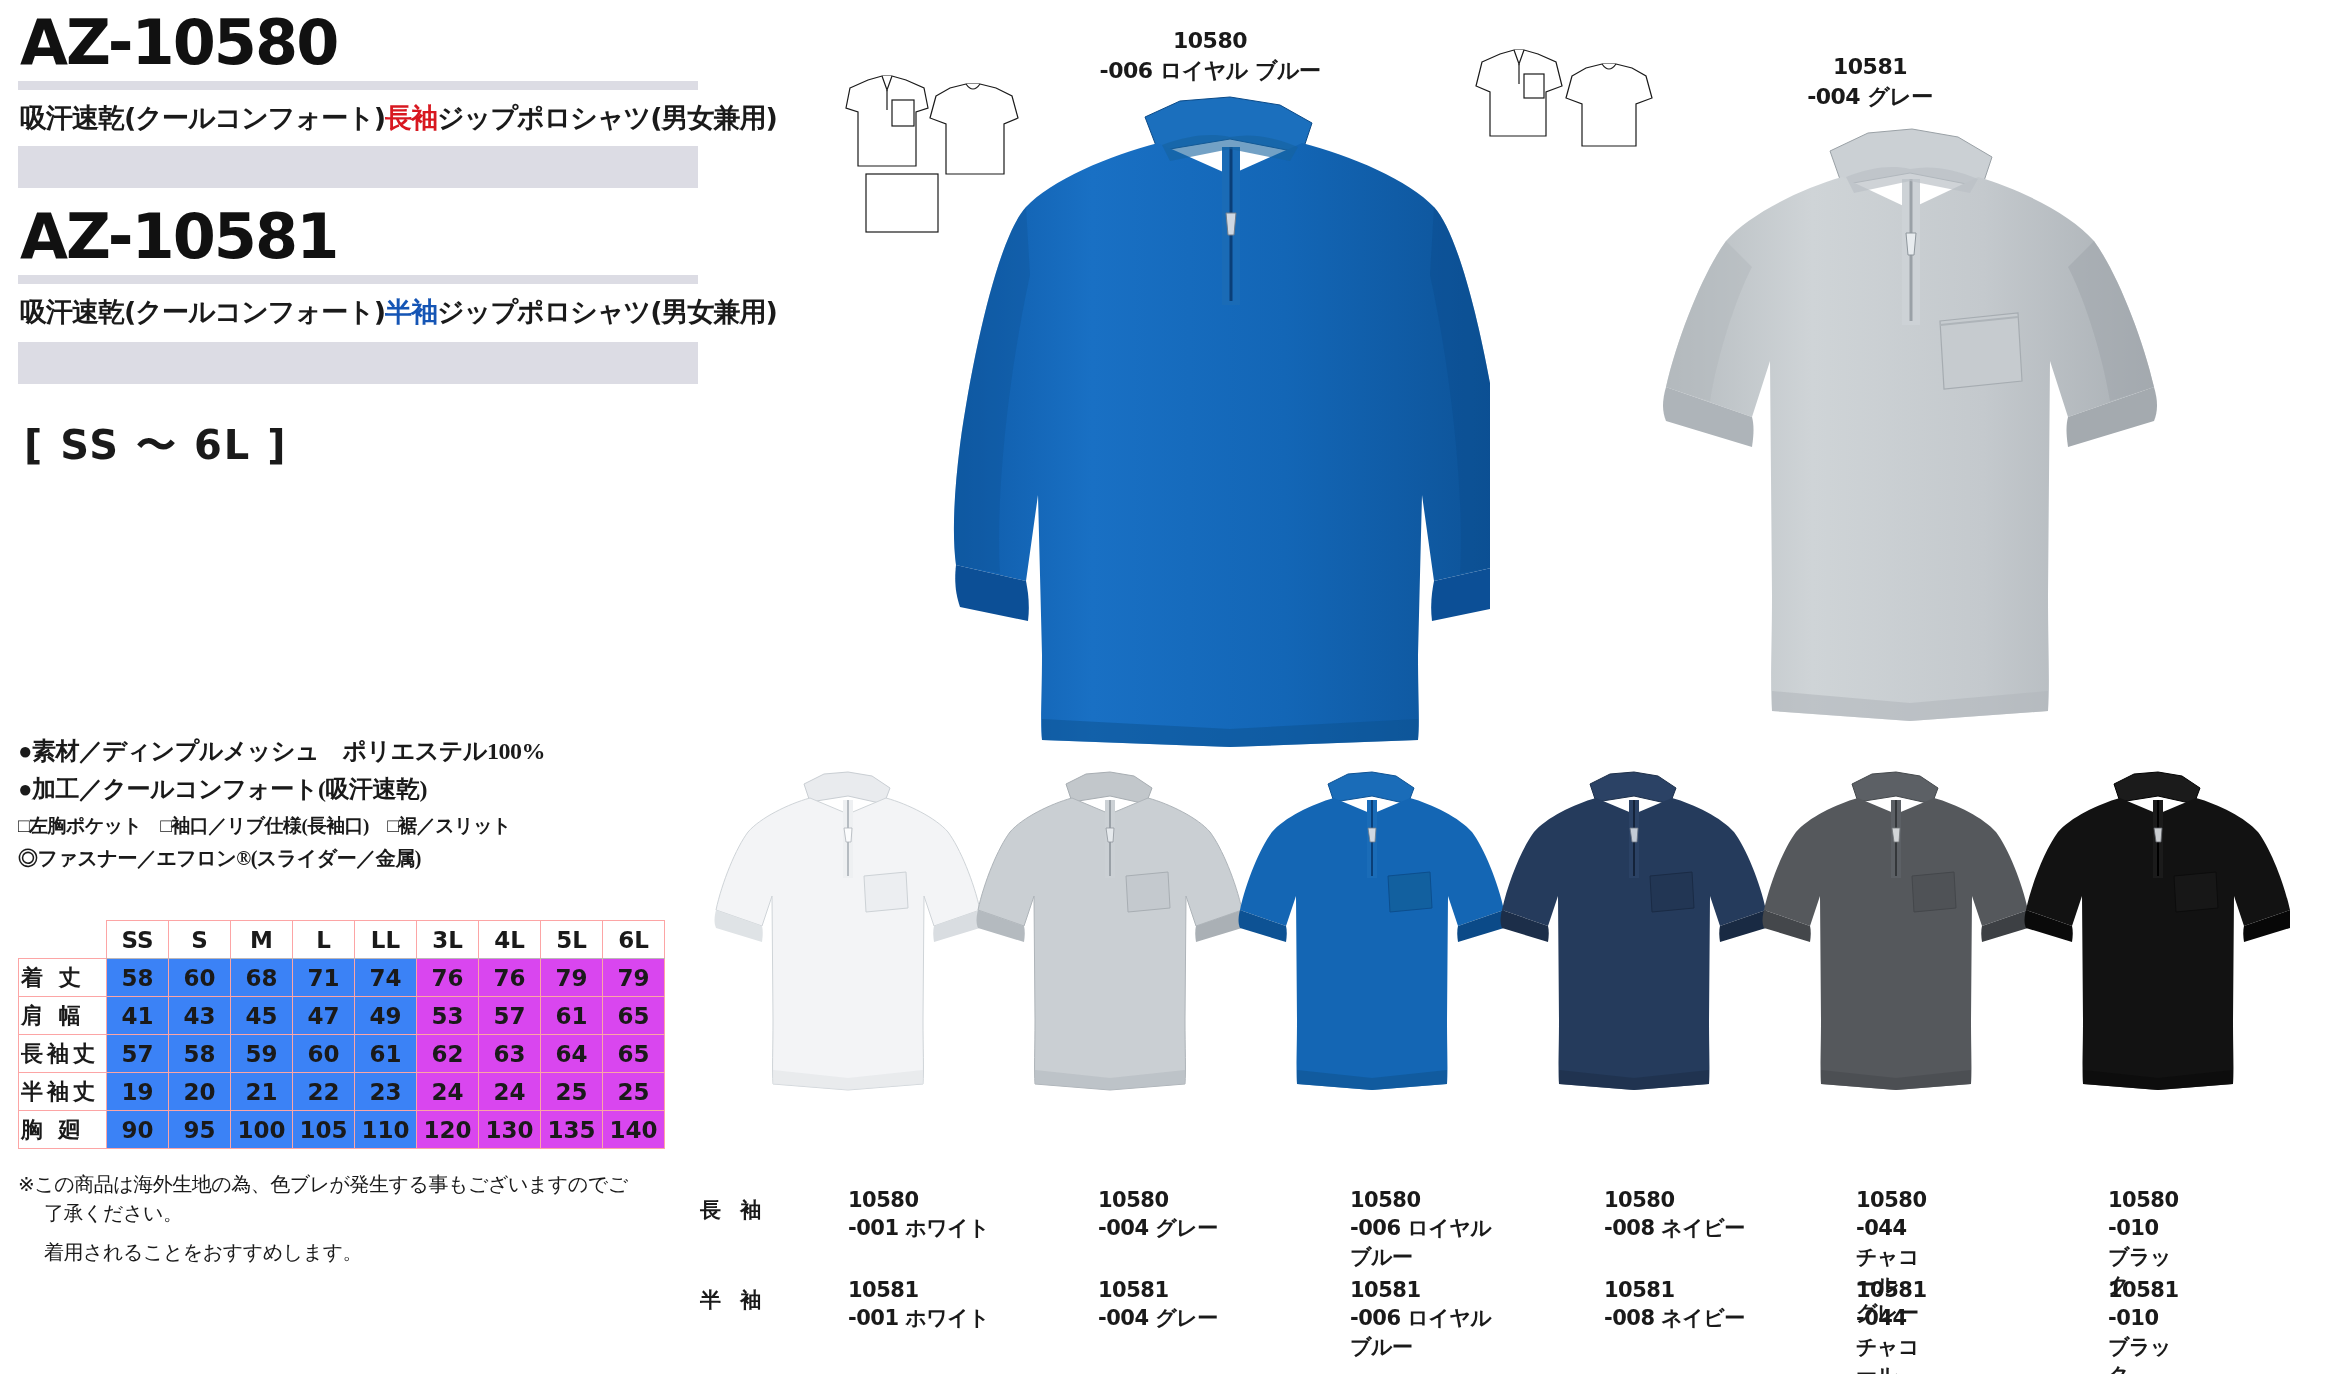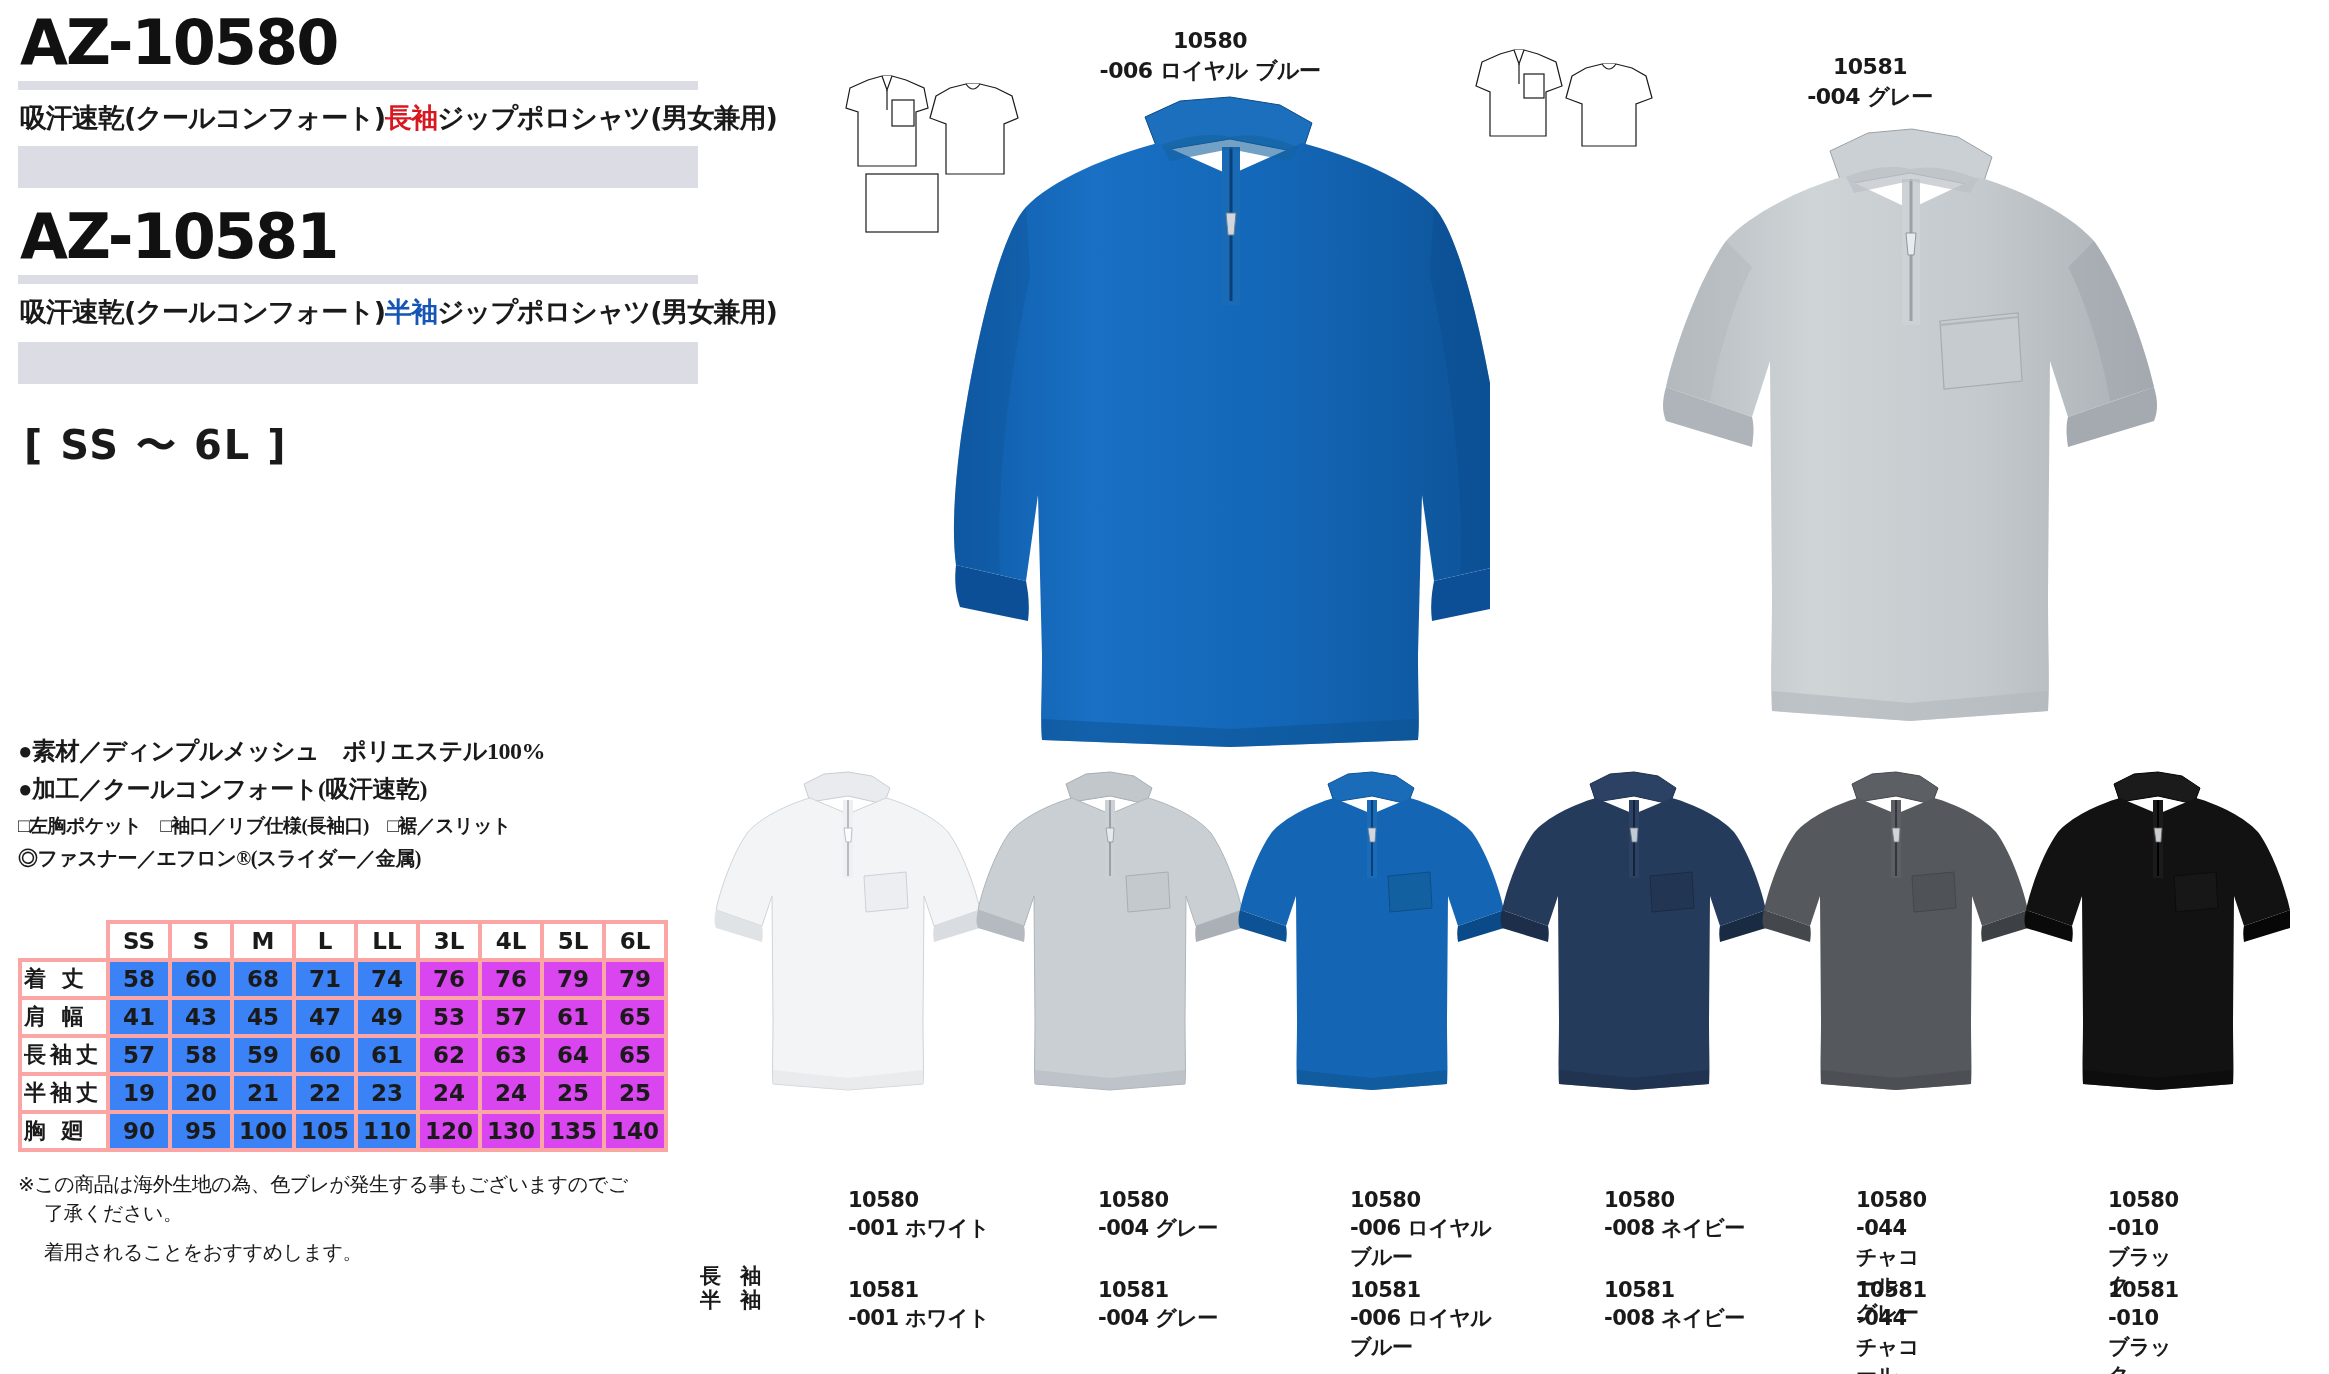--- a/index.html
+++ b/index.html
@@ -56,21 +56,21 @@
     font-size:24px;
     letter-spacing:-0.5px;
     margin-bottom:6px;
   }
   .spec-line.sub { font-size:20px; font-weight:bold; }
   .spec-line.opts { font-size:19px; font-weight:bold; margin-top:8px; letter-spacing:-0.5px;}
 
   
   .size-table { position:absolute; left:18px; top:920px; border-collapse:collapse; }
   .size-table td, .size-table th {
-    border:4px solid #fca5a5;
+    border:1px solid #fca5a5;
     font-family:"DejaVu Sans", sans-serif;
     font-size:23px;
     font-weight:bold;
     text-align:center;
     height:38px;
     min-width:62px;
     padding:0 4px;
     color:#1a1a1a;
   }
   .size-table th.corner { background:#ffffff; border:none; min-width:88px;}
@@ -437,21 +437,21 @@
         <path d="M280 140 C282 148 282 153 280 158 L234 172 C233 165 233 160 234 156 Z" fill="#070707"></path>
         <path d="M143 30 L143 108 L153 108 L153 30 Z" fill="#1b1b1b"></path>
         <line x1="148" y1="30" x2="148" y2="106" stroke="#000000" stroke-width="2"></line>
         <path d="M144 58 L152 58 L151 72 L146 72 Z" fill="#c9cccf" stroke="#5d6064" stroke-width="0.8"></path>
         <path d="M164 106 L206 102 L208 138 L166 142 Z" fill="#171717" stroke="#0c0c0c" stroke-width="1"></path>
         <path d="M73 300 L148 308 L223 300 L223 314 L148 320 L73 314 Z" fill="#0b0b0b" opacity="0.7"></path>
       </g>
     </svg>
   </div>
 
-  <div class="cap-tag" style="left:700px; top:1262px;">長 袖</div>
+  <div class="cap-tag" style="left:700px; top:1196px;">長 袖</div>
   <div class="cap-tag" style="left:700px; top:1286px;">半 袖</div>
 
   <div class="cap-col" style="left:848px; top:1186px;">
     <div>10580</div>
     <div>-001 ホワイト</div>
     <div></div>
   </div>
   <div class="cap-col" style="left:1098px; top:1186px;">
     <div>10580</div>
     <div>-004 グレー</div>

